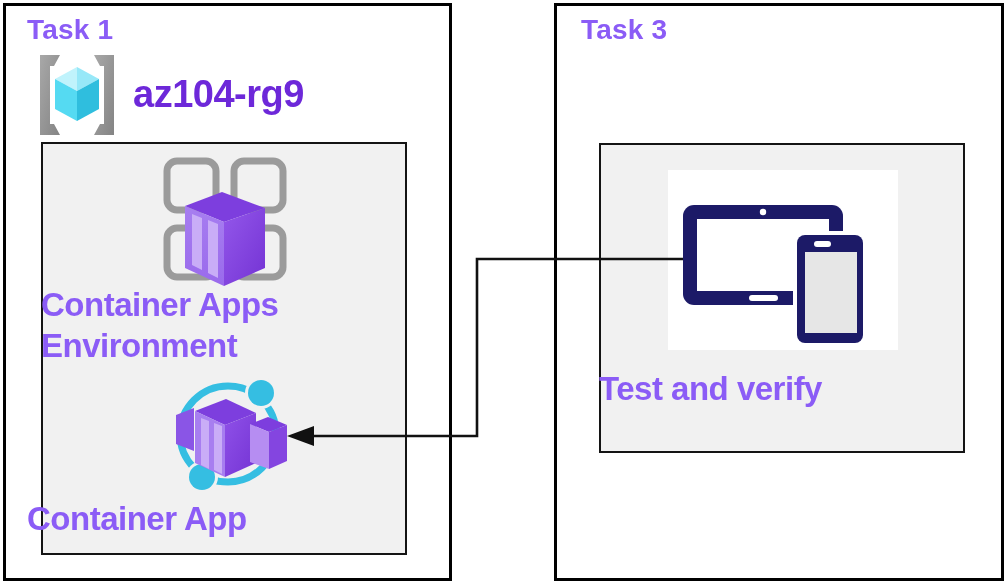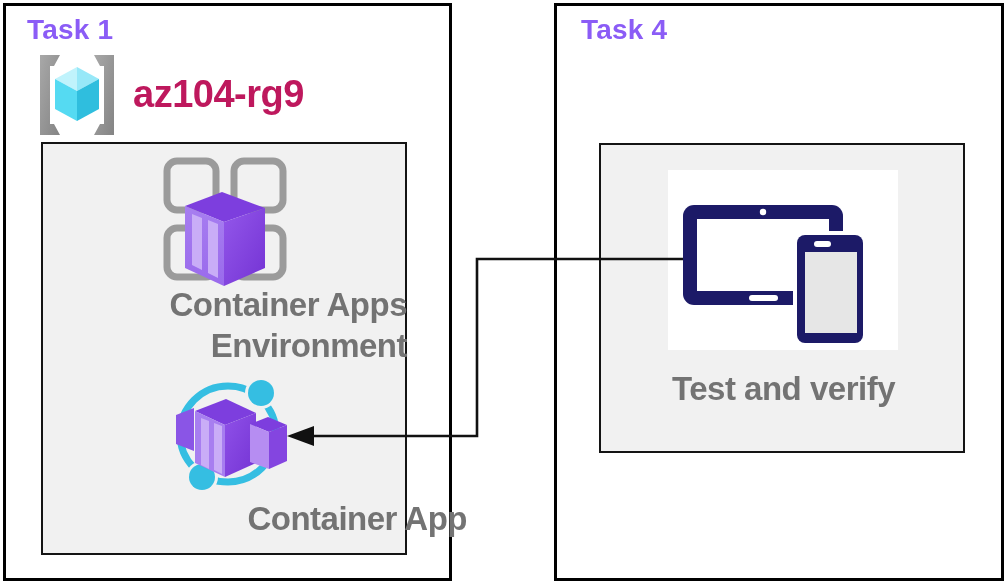--- a/index.html
+++ b/index.html
@@ -11,24 +11,24 @@
   .panel{
     box-sizing:border-box;background:#ffffff;border:3px solid #000000;
   }
   .inner-panel{
     box-sizing:border-box;background:#f1f1f1;border:2px solid #141414;
   }
   .task-title{
     font-size:28px;font-weight:bold;color:#8b5cf6;letter-spacing:.2px;
   }
   .rg-name{
-    font-size:38px;font-weight:bold;color:#be185d;letter-spacing:-.5px;
+    font-size:38px;font-weight:bold;color:#6d28d9;letter-spacing:-.5px;
   }
   .node-label{
-    font-size:33px;font-weight:bold;color:#737373;text-align:right;
+    font-size:33px;font-weight:bold;color:#8b5cf6;text-align:left;
     line-height:41px;white-space:pre-line;letter-spacing:-.5px;
   }
   .icon-white-bg{background:#ffffff;}
   svg{display:block;}
 </style>
 </head>
 <body>
 
 <div class="abs panel" style="left:3px;top:3px;width:449px;height:578px;"></div>
 
@@ -102,25 +102,25 @@
     <polygon points="31,34 61,48 61,100 31,86" fill="#a77ef0"></polygon>
     <polygon points="61,48 92,36 92,86 61,100" fill="url(#appR)"></polygon>
     <polygon points="37,41 45,44 45,92 37,88" fill="#c9adf7"></polygon>
     <polygon points="50,46 58,49 58,97 50,93" fill="#c9adf7"></polygon>
     <polygon points="86,47 104,40 123,48 105,55" fill="#7d3ede"></polygon>
     <polygon points="86,47 105,55 105,92 86,85" fill="#b68df2"></polygon>
     <polygon points="105,55 123,48 123,84 105,92" fill="#8445e0"></polygon>
   </svg>
 </div>
 
-<div class="abs node-label" style="left:37px;top:498px;width:430px;">Container App</div>
+<div class="abs node-label" style="left:27px;top:498px;width:430px;">Container App</div>
 
 <div class="abs panel" style="left:554px;top:3px;width:450px;height:578px;"></div>
 
-<div class="abs task-title" style="left:581px;top:14px;">Task 4</div>
+<div class="abs task-title" style="left:581px;top:14px;">Task 3</div>
 
 <div class="abs inner-panel" style="left:599px;top:143px;width:366px;height:310px;"></div>
 
 <div class="abs icon-white-bg" style="left:668px;top:170px;width:230px;height:180px;">
   <svg width="230" height="180" viewBox="0 0 230 180">
     <rect x="15" y="35" width="160" height="100" rx="11" fill="#1c1a67"></rect>
     <rect x="29" y="49" width="132" height="72" fill="#ffffff"></rect>
     <circle cx="95" cy="42" r="3.2" fill="#ffffff"></circle>
     <rect x="81" y="125" width="29" height="6" rx="3" fill="#ffffff"></rect>
     <rect x="125" y="61" width="74" height="116" rx="11" fill="#ffffff"></rect>

